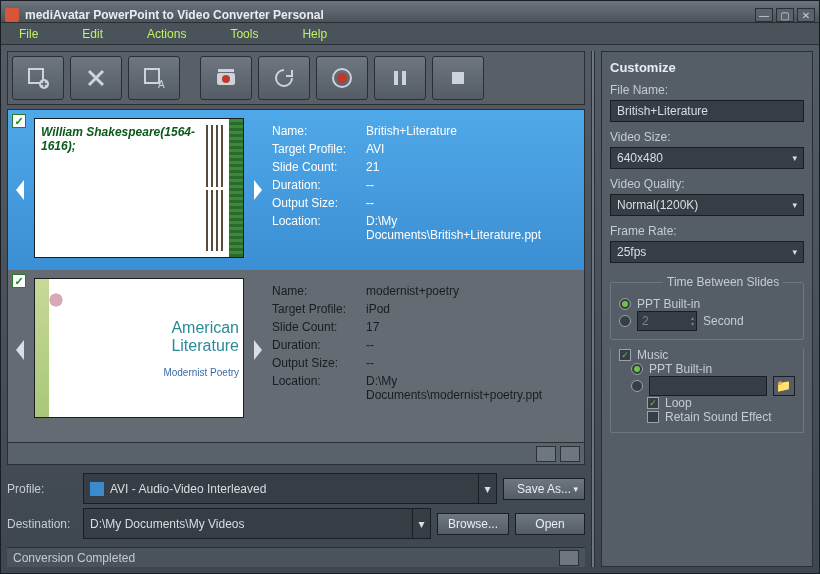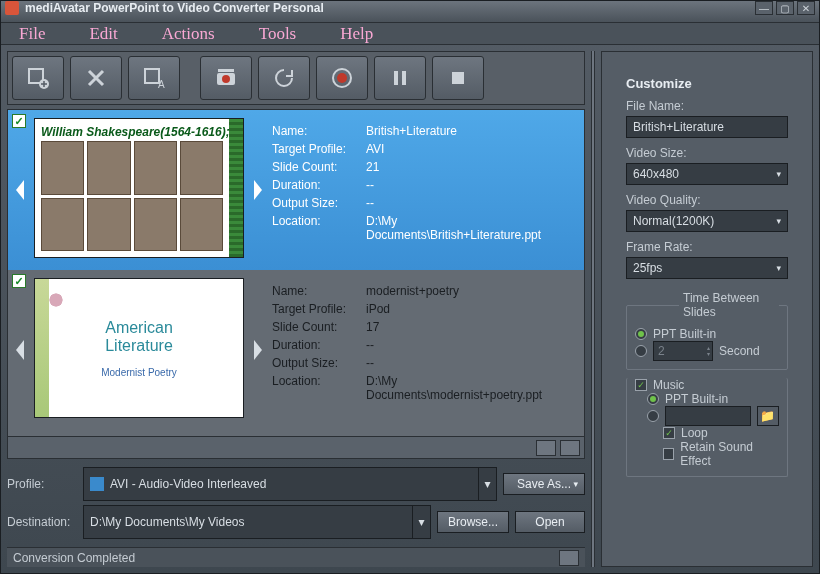--- a/index.html
+++ b/index.html
@@ -1,56 +1,56 @@
 <!DOCTYPE html>
 <html><head>
 <meta charset="utf-8">
 <style>
 * { box-sizing: border-box; margin: 0; padding: 0; font-family: "Segoe UI", Tahoma, sans-serif; }
 body { background: #3e474f; color: #c5ccd3; font-size: 12px; width: 820px; height: 574px; overflow: hidden; }
 .window { width: 820px; height: 574px; border: 1px solid #1a1e22; background: linear-gradient(#555d66, #3e474f); display: flex; flex-direction: column; }
-.titlebar { height: 22px; background: linear-gradient(#6c747d, #4a525a); display: flex; align-items: flex-start; padding: 0 4px; border-bottom: 1px solid #2a2f34; }
+.titlebar { height: 22px; background: linear-gradient(#6c747d, #4a525a); display: flex; align-items: flex-end; padding: 0 4px; border-bottom: 1px solid #2a2f34; }
 .titlebar .logo { width: 14px; height: 14px; background: #d8553a; border-radius: 2px; margin-right: 6px; }
 .titlebar .title { color: #e8edf2; font-weight: bold; font-size: 12px; flex: 1; }
 .tbtn { width: 18px; height: 14px; background: #5a626b; border: 1px solid #2a2f34; margin-left: 3px; display: flex; align-items: center; justify-content: center; color: #cdd3d9; font-size: 10px; cursor: pointer; }
 .menubar { height: 22px; display: flex; align-items: center; padding: 0 18px; gap: 44px; background: #4a525a; border-bottom: 1px solid #2a2f34; }
-.menuitem { color: #f9a8d4; cursor: pointer; font-size: 17px; font-family: Liberation Serif, serif; }
+.menuitem { color: #bef264; cursor: pointer; font-size: 12px; }
 .body { flex: 1; display: flex; padding: 6px; gap: 6px; overflow: hidden; }
 .left { flex: 1; display: flex; flex-direction: column; gap: 4px; overflow: hidden; }
 .toolbar { height: 54px; background: #585f67; border: 1px solid #2a2f34; display: flex; align-items: center; padding: 4px; gap: 6px; }
 .tool { width: 52px; height: 44px; background: linear-gradient(#6e7680,#545c65); border: 1px solid #2a2f34; border-radius: 3px; display: flex; align-items: center; justify-content: center; cursor: pointer; }
 .tool svg { width: 24px; height: 24px; }
 .list { flex: 1; border: 1px solid #2a2f34; background: #646b73; overflow: hidden; display: flex; flex-direction: column; }
 .item { display: flex; padding: 8px 22px 8px 4px; gap: 6px; align-items: stretch; position: relative; min-height: 160px; }
 .item.sel { background: linear-gradient(#4fa8e8,#3b8fd4); color: #fff; }
 .chk { position: absolute; top: 4px; left: 4px; width: 14px; height: 14px; background: #fff; border: 1px solid #2a7a2a; display: flex; align-items: center; justify-content: center; color: #1a8a2a; font-size: 11px; font-weight: bold; cursor: pointer; }
 .nav { width: 16px; display: flex; align-items: center; justify-content: center; cursor: pointer; }
 .nav svg { width: 12px; height: 20px; }
-.thumb { width: 210px; height: 140px; background: #fff; border: 1px solid #1a1e22; display: flex; flex-direction: column; padding: 4px; gap: 2px; overflow: hidden; }
+.thumb { width: 210px; height: 140px; background: #fff; border: 1px solid #1a1e22; display: flex; flex-direction: row; padding: 4px; gap: 2px; overflow: hidden; }
 .thumb1 { background: #fff; color: #0a5a1a; font-style: italic; font-weight: bold; font-size: 12px; padding: 6px; position: relative; }
 .thumb1 .side { position: absolute; right: 0; top: 0; bottom: 0; width: 14px; background: repeating-linear-gradient(0deg,#2a6a2a,#2a6a2a 3px,#3a8a3a 3px,#3a8a3a 6px); }
 .grid { display: grid; grid-template-columns: repeat(4,1fr); gap: 3px; flex: 1; padding-right: 14px; }
 .grid div { background: #8a7a6a; border: 1px solid #5a4a3a; }
-.thumb2 { background: #fff; color: #2a8a9a; text-align: center; display: flex; flex-direction: column; align-items: center; justify-content: center; gap: 12px; position: relative; font-family: Georgia, serif; }
+.thumb2 { background: #fff; color: #2a8a9a; text-align: center; display: flex; flex-direction: column; align-items: flex-end; justify-content: center; gap: 12px; position: relative; font-family: Georgia, serif; }
 .thumb2 .fl { position: absolute; top: 6px; left: 6px; width: 30px; height: 30px; background: radial-gradient(circle,#d8a8b8 30%,transparent 32%); }
 .thumb2 .side2 { position: absolute; left: 0; top: 0; bottom: 0; width: 14px; background: linear-gradient(#c8d898,#a8c878); }
 .meta { flex: 1; display: grid; grid-template-columns: 86px 1fr; gap: 4px 8px; align-content: start; padding: 6px 0; font-size: 12px; }
 .item:not(.sel) .meta { color: #1a1e22; }
 .viewbar { height: 22px; display: flex; justify-content: flex-end; align-items: center; padding: 0 4px; gap: 4px; background: #5a626b; border-top: 1px solid #2a2f34; }
 .vbtn { width: 20px; height: 16px; border: 1px solid #2a2f34; background: #6e7680; cursor: pointer; }
 .bottom { display: flex; flex-direction: column; gap: 4px; padding: 4px 0; }
 .row { display: flex; align-items: center; gap: 6px; }
 .lbl { width: 70px; color: #c5ccd3; }
-.combo { flex: 1; height: 22px; background: #363d44; border: 1px solid #1a1e22; color: #d8dee4; display: flex; align-items: center; padding: 16px 6px; position: relative; cursor: pointer; }
+.combo { flex: 1; height: 31px; background: #363d44; border: 1px solid #1a1e22; color: #d8dee4; display: flex; align-items: center; padding: 10px 6px; position: relative; cursor: pointer; }
 .combo .dd { position: absolute; right: 0; top: 0; bottom: 0; width: 18px; border-left: 1px solid #1a1e22; display: flex; align-items: center; justify-content: center; }
 .btn { height: 22px; padding: 8px 10px; background: linear-gradient(#6e7680,#545c65); border: 1px solid #1a1e22; color: #e8edf2; cursor: pointer; display: flex; align-items: center; justify-content: center; min-width: 70px; }
 .btn.dd { min-width: 82px; position: relative; }
 .btn.dd::after { content: "▾"; position: absolute; right: 6px; font-size: 9px; }
 .status { height: 20px; display: flex; align-items: center; padding: 0 6px; border-top: 1px solid #2a2f34; background: #4a525a; justify-content: space-between; }
-.right { width: 212px; background: #555d66; border: 1px solid #2a2f34; padding: 24px; display: flex; flex-direction: column; gap: 8px; overflow-y: auto; }
+.right { width: 212px; background: #555d66; border: 1px solid #2a2f34; padding: 8px; display: flex; flex-direction: column; gap: 8px; overflow-y: auto; }
 .right h3 { font-size: 13px; font-weight: bold; color: #e8edf2; }
 .field label { display: block; margin-bottom: 3px; color: #c5ccd3; }
 .input { width: 100%; height: 22px; background: #363d44; border: 1px solid #1a1e22; color: #d8dee4; padding: 0 6px; display: flex; align-items: center; position: relative; }
 .input.dd::after { content: "▾"; position: absolute; right: 6px; font-size: 9px; }
 fieldset { border: 1px solid #6e7680; border-radius: 2px; padding: 8px 8px 8px 8px; margin-top: 4px; }
 legend { padding: 0 4px; color: #c5ccd3; margin-left: 44px; }
 .radio-row { display: flex; align-items: center; gap: 6px; margin: 0 0; }
 .radio { width: 12px; height: 12px; border-radius: 50%; border: 1px solid #9aa2ab; background: #363d44; display: flex; align-items: center; justify-content: center; cursor: pointer; }
 .radio.on::after { content: ""; width: 6px; height: 6px; background: #6fc24a; border-radius: 50%; }
 .spin { width: 60px; height: 20px; background: #363d44; border: 1px solid #1a1e22; color: #7a828b; display: flex; align-items: center; padding: 0 4px; position: relative; }

